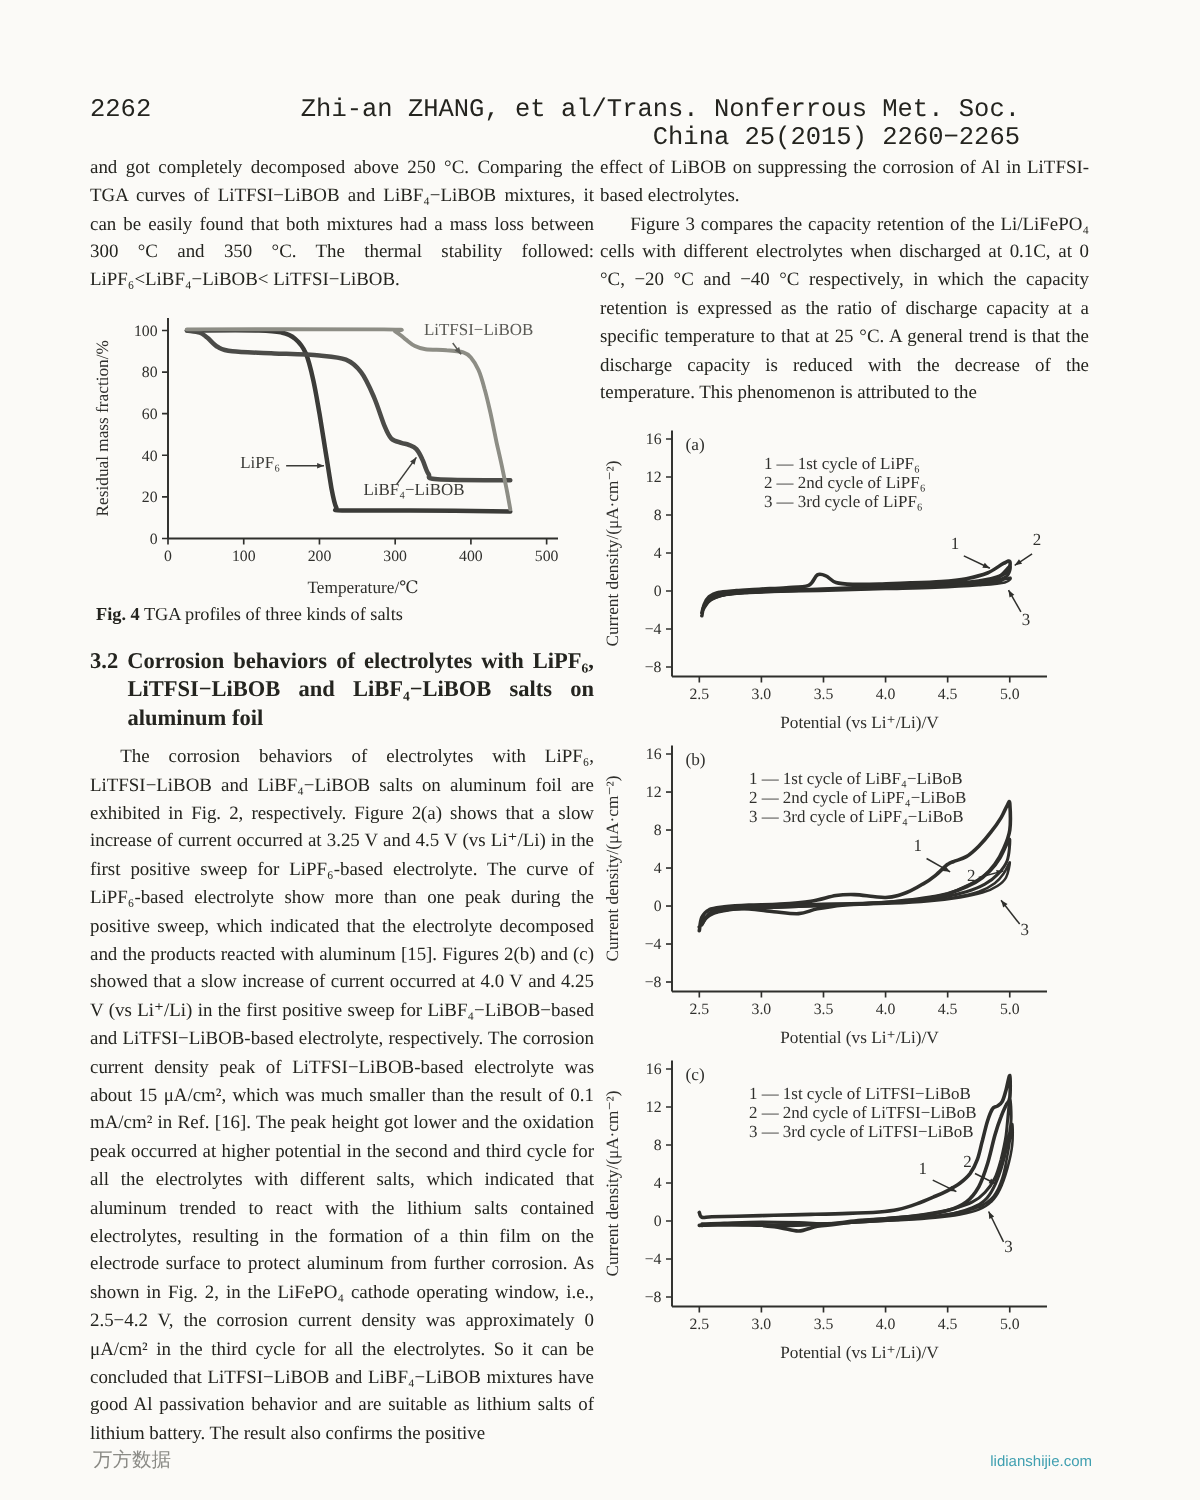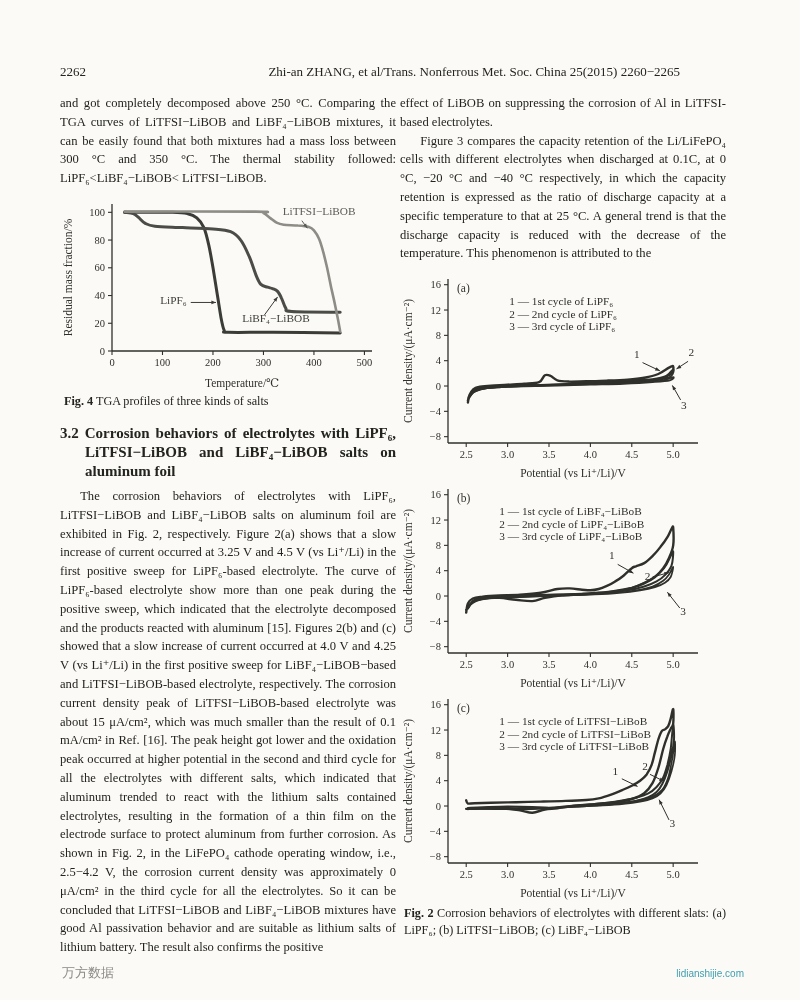--- a/index.html
+++ b/index.html
@@ -1,35 +1,35 @@
 <!DOCTYPE html>
 <html><head>
 <meta charset="utf-8">
 <style>
   html,body{margin:0;padding:0;}
   body{background:#e8e8e6;font-family:"Liberation Serif","DejaVu Serif",serif;}
   .page{position:relative;width:800px;height:1000px;margin:0 auto;background:#fbfaf7;
         color:#24241f;overflow:hidden;box-sizing:border-box;padding:64px 60px 0 60px;}
-  .page-header{display:flex;align-items:baseline;font-size:13px;margin-bottom:14px;}
+  .page-header{display:flex;align-items:baseline;font-size:17px;font-family:Liberation Mono, monospace;}
   .page-num{width:90px;}
   .running-title{flex:1;text-align:right;padding-right:60px;}
   .columns{display:flex;gap:4px;}
   .col-left{width:336px;}
   .col-right{width:326px;}
   p.body-text{font-size:12.6px;line-height:18.8px;text-align:justify;margin:0 0 0 0;}
   p.indent{text-indent:1.6em;}
   h3.section-heading{font-size:15px;line-height:19px;text-align:justify;margin:14px 0 6px 0;
         padding-left:25px;text-indent:-25px;font-weight:bold;}
   figure{margin:0;}
   figure.fig1{margin:6px 0 4px 0;}
   figcaption{font-size:12.2px;line-height:17px;text-align:justify;margin:2px 0 0 4px;}
   figcaption b{font-weight:bold;}
   .fig2-stack figcaption{margin-top:4px;}
   svg.chart{display:block;}
-  .footer{position:absolute;left:0;right:0;bottom:18px;display:flex;justify-content:space-between;
+  .footer{position:absolute;left:0;right:16px;bottom:18px;display:flex;justify-content:space-between;
           align-items:baseline;padding:0 56px 0 62px;}
   .footer-watermark{font-size:13px;color:#8a8a85;font-family:"DejaVu Sans",sans-serif;}
   .footer-site{font-size:10px;font-family:"Liberation Sans","DejaVu Sans",sans-serif;
           text-decoration:none;}
 </style>
 </head>
 <body>
 
 <div class="page">
 
@@ -236,21 +236,20 @@
             <text x="215.2185430463576" y="83.98455598455598" text-anchor="middle" font-size="11.3" font-family="&quot;Liberation Serif&quot;,&quot;DejaVu Serif&quot;,serif" fill="#2f2f2c">1</text>
             <line x1="221.841059602649" y1="87.78378378378378" x2="237.5695364238411" y2="95.38223938223938" stroke="#2f2f2c" stroke-width="1"></line>
             <polygon points="237.6,95.4 232.6,95.0 234.2,91.7" fill="#2f2f2c"></polygon>
             <text x="245.0198675496689" y="78.91891891891892" text-anchor="middle" font-size="11.3" font-family="&quot;Liberation Serif&quot;,&quot;DejaVu Serif&quot;,serif" fill="#2f2f2c">2</text>
             <line x1="249.98675496688742" y1="83.35135135135134" x2="264.0596026490066" y2="90.31660231660231" stroke="#2f2f2c" stroke-width="1"></line>
             <polygon points="264.1,90.3 259.1,89.9 260.7,86.6" fill="#2f2f2c"></polygon>
             <text x="272.3377483443709" y="135.9073359073359" text-anchor="middle" font-size="11.3" font-family="&quot;Liberation Serif&quot;,&quot;DejaVu Serif&quot;,serif" fill="#2f2f2c">3</text>
             <line x1="269.02649006622516" y1="128.94208494208493" x2="259.09271523178813" y2="108.67953667953668" stroke="#2f2f2c" stroke-width="1"></line>
             <polygon points="259.1,108.7 262.8,112.0 259.5,113.7" fill="#2f2f2c"></polygon>
           </svg>
-        <figcaption><b>Fig. 2</b><span> Corrosion behaviors of electrolytes with different slats: (a) LiPF₆; (b) LiTFSI−LiBOB; (c) LiBF₄−LiBOB</span></figcaption>
       </figure>
     </div>
 
   </div>
 
   <div class="footer">
     <span class="footer-watermark">万方数据</span>
     <a href="#" class="footer-site" style="color: rgb(63, 159, 176);">lidianshijie.com</a>
   </div>
 

